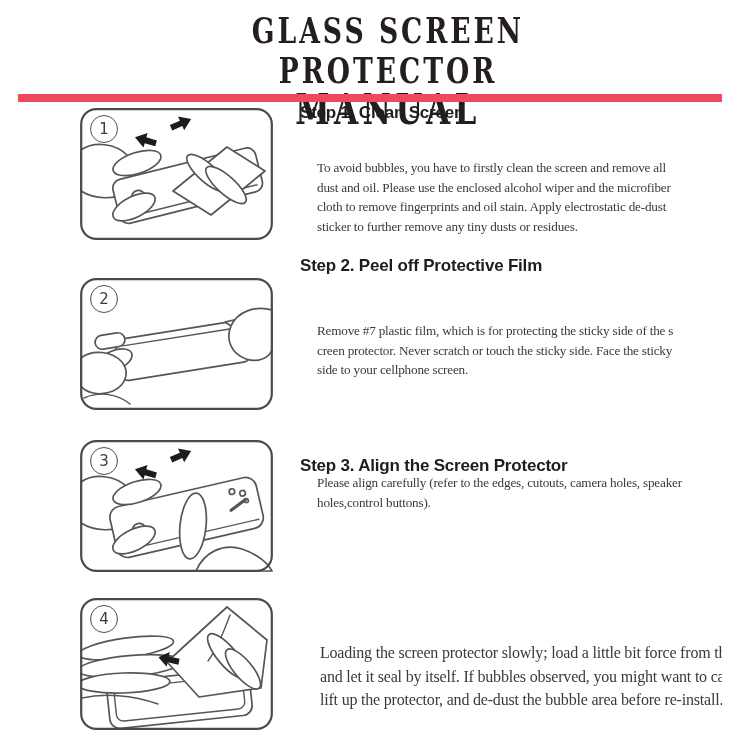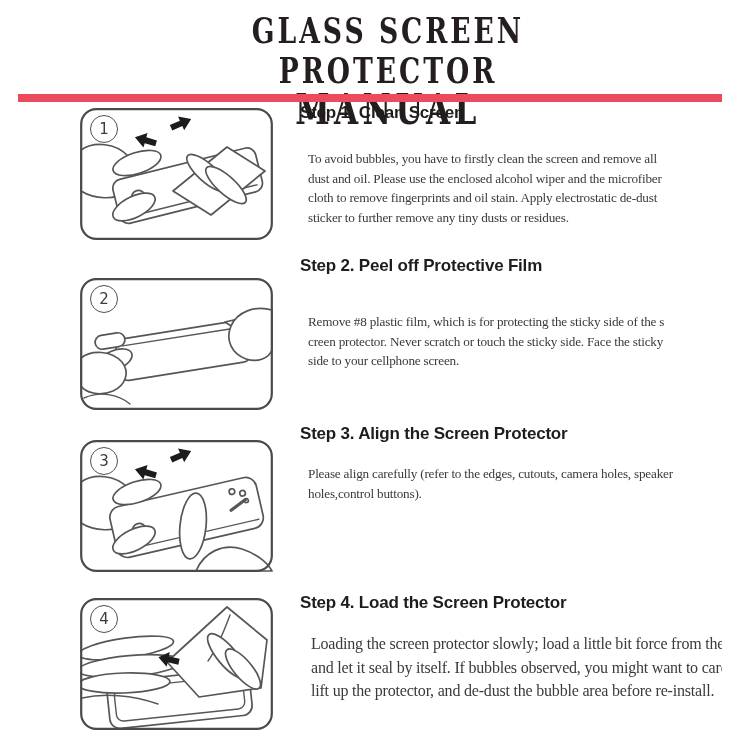--- a/index.html
+++ b/index.html
@@ -10,21 +10,21 @@
   .title{position:absolute;top:10px;left:54px;right:0;text-align:center;
          color:#241e1e;font-family:"DejaVu Serif",serif;font-weight:700;}
   .t1{font-size:36px;line-height:40px;letter-spacing:4px;transform:scaleX(0.74);}
   .t2{font-size:42px;line-height:40px;letter-spacing:6px;transform:scaleX(0.74);margin-top:0px;}
 
   .divider{position:absolute;top:94px;left:18px;width:719px;height:8px;background:#ee4a5e;}
 
   
   .h{position:absolute;left:300px;margin:0;font-weight:700;font-size:17px;line-height:1.2;
      color:#1d1d1d;letter-spacing:-0.2px;font-family:Liberation Sans, sans-serif;}
-  .b{position:absolute;left:300px;margin:8px;font-family:"Liberation Serif",serif;
+  .b{position:absolute;left:300px;margin:17px;font-family:"Liberation Serif",serif;
      font-size:13.2px;line-height:1.48;color:#3a3a3a;white-space:pre;letter-spacing:-0.2px;}
   .b.small{font-size:16px;left:303px;}
 
   
   .fig{position:absolute;left:80px;width:193px;height:132px;}
   .fig svg{display:block;}
   .badge{position:absolute;left:10px;top:7px;width:26px;height:26px;border:1.6px solid #4f4f4f;
          border-radius:50%;display:flex;align-items:center;justify-content:center;background:#fff;
          font:400 15px "DejaVu Sans",sans-serif;color:#3d3d3d;}
 
@@ -82,21 +82,21 @@
       <path class="ln" d="M145,44 L168,59 C175,51 171,40 158,41 Z"></path>
       <path class="ln" d="M192,32 C175,27 157,34 151,48 C145,62 152,76 166,81 C178,85 189,80 192,72 Z"></path>
       <ellipse class="ln" transform="rotate(-22 35 82)" cx="35" cy="82" rx="18" ry="9.5"></ellipse>
       <path class="ln" d="M1,80 C12,71 32,73 42,84 C50,94 46,107 33,113 C19,119 5,114 1,108 Z"></path>
       <path class="ln2" d="M4,120 C20,113 38,116 50,126"></path>
       <rect class="box" x="1.2" y="1.2" width="190.6" height="129.6" rx="15"></rect>
     </svg>
     <span class="badge">2</span>
   </div>
   <h2 class="h" style="top:256px">Step 2. Peel off Protective Film</h2>
-  <p class="b" style="top:304px">Remove #8 plastic film, which is for protecting the sticky side of the s
+  <p class="b" style="top:304px">Remove #7 plastic film, which is for protecting the sticky side of the s
 creen protector. Never scratch or touch the sticky side. Face the sticky
 side to your cellphone screen.</p>
 
   <div class="fig" style="top:440px">
     <svg width="193" height="132" viewBox="0 0 193 132">
       <path class="ln" d="M1,42 C14,33 36,35 48,48 C58,59 58,74 47,83 C35,93 14,91 1,83 Z"></path>
       <g transform="rotate(-13 100 80)">
         <rect class="ln" x="32" y="53" width="150" height="52" rx="11"></rect>
         <line class="ln2" x1="40" y1="97" x2="177" y2="97"></line>
         <circle class="ln" cx="58" cy="81" r="7"></circle>
@@ -108,21 +108,21 @@
       <ellipse class="ln" transform="rotate(-18 57 52)" cx="57" cy="52" rx="25" ry="10.5"></ellipse>
       <ellipse class="ln" transform="rotate(-26 54 100)" cx="54" cy="100" rx="23" ry="10.5"></ellipse>
       <ellipse class="ln" transform="rotate(6 113 86)" cx="113" cy="86" rx="13" ry="33"></ellipse>
       <path class="ln" d="M116,131 C124,112 143,103 162,109 C177,114 188,123 192,131 Z"></path>
       <path class="blk" transform="translate(57,22) rotate(16)" d="M22,4.5 L11,4.5 L11,0 L0,7.5 L11,15 L11,10.5 L22,10.5 Z"></path>
       <path class="blk" transform="translate(88,13) rotate(-24)" d="M0,4.5 L11,4.5 L11,0 L22,7.5 L11,15 L11,10.5 L0,10.5 Z"></path>
       <rect class="box" x="1.2" y="1.2" width="190.6" height="129.6" rx="15"></rect>
     </svg>
     <span class="badge">3</span>
   </div>
-  <h2 class="h" style="top:424px">Step 3. Align the Screen Protector</h2>
+  <h2 class="h" style="top:456px">Step 3. Align the Screen Protector</h2>
   <p class="b" style="top:456px">Please align carefully (refer to the edges, cutouts, camera holes, speaker
 holes,control buttons).</p>
 
   <div class="fig" style="top:598px">
     <svg width="193" height="132" viewBox="0 0 193 132">
       <g transform="rotate(-6 100 100)">
         <rect class="ln" x="28" y="77" width="143" height="47" rx="10"></rect>
         <rect class="ln2" x="35" y="84" width="129" height="33" rx="7"></rect>
       </g>
       <ellipse class="ln" transform="rotate(-8 46 50)" cx="46" cy="50" rx="48" ry="10"></ellipse>
@@ -131,18 +131,17 @@
       <path class="ln" d="M87,64 L147,9 L187,42 L181,90 L119,99 Z"></path>
       <path class="ln2" d="M150,17 C143,36 136,52 128,63"></path>
       <ellipse class="ln" transform="rotate(-40 147 58)" cx="147" cy="58" rx="9.5" ry="28"></ellipse>
       <ellipse class="ln" transform="rotate(-40 163 71)" cx="163" cy="71" rx="9" ry="25"></ellipse>
       <path class="blk" transform="translate(80,52) rotate(12)" d="M21,4.5 L10,4.5 L10,0 L0,7.5 L10,15 L10,10.5 L21,10.5 Z"></path>
       <path class="ln2" d="M2,100 C24,95 52,97 78,106"></path>
       <rect class="box" x="1.2" y="1.2" width="190.6" height="129.6" rx="15"></rect>
     </svg>
     <span class="badge">4</span>
   </div>
-  <h2 class="h" style="top:593px">Step 4. Load the Screen Protector</h2>
   <p class="b small" style="top:624px">Loading the screen protector slowly; load a little bit force from the central,
 and let it seal by itself. If bubbles observed, you might want to carefully
 lift up the protector, and de-dust the bubble area before re-install.</p>
 
 </div>
 
 </body></html>

